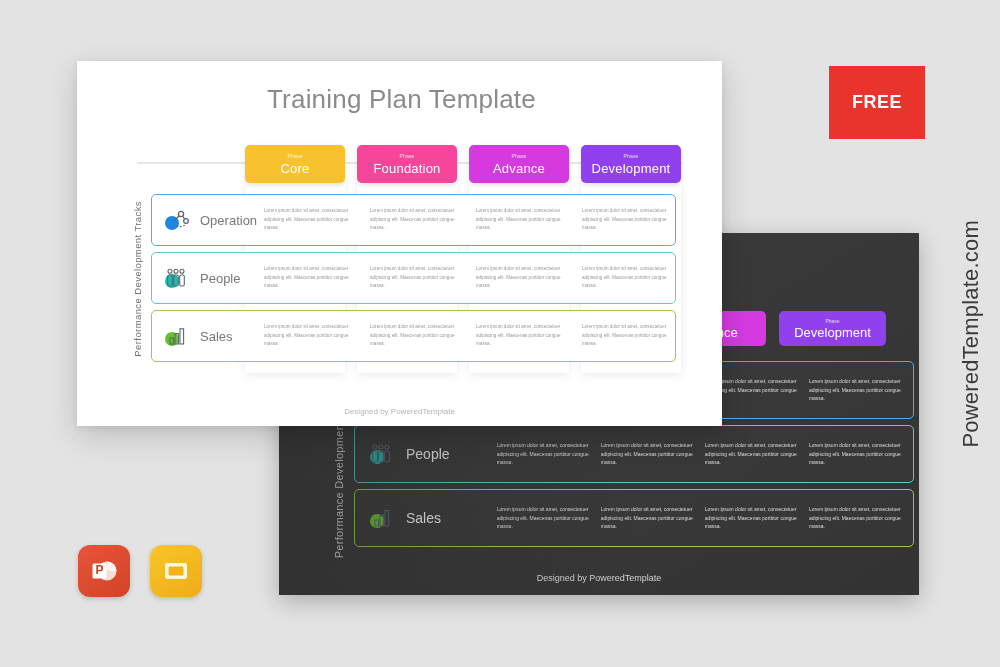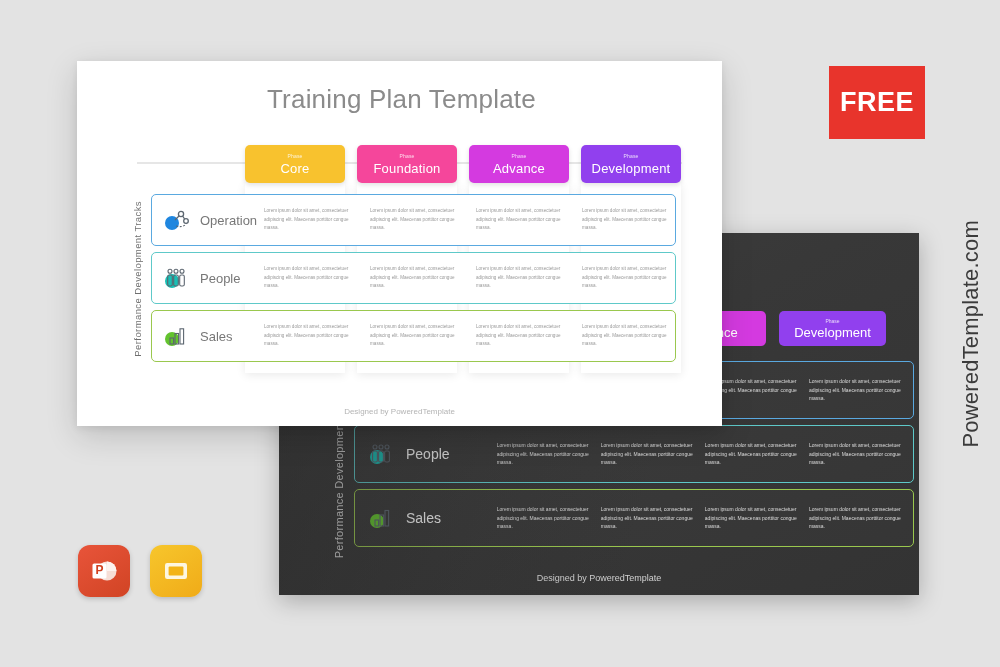--- a/index.html
+++ b/index.html
@@ -42,21 +42,21 @@
     width: 96px;
     height: 73px;
     background: #e8342c;
     display: flex;
     align-items: center;
     justify-content: center;
     z-index: 55;
   }
   .free-badge span {
     color: #ffffff;
-    font-size: 27px;
+    font-size: 18px;
     font-weight: bold;
     letter-spacing: 0.5px;
   }
 
   
   .slide-dark {
     position: absolute;
     left: 279px;
     top: 233px;
     width: 640px;

